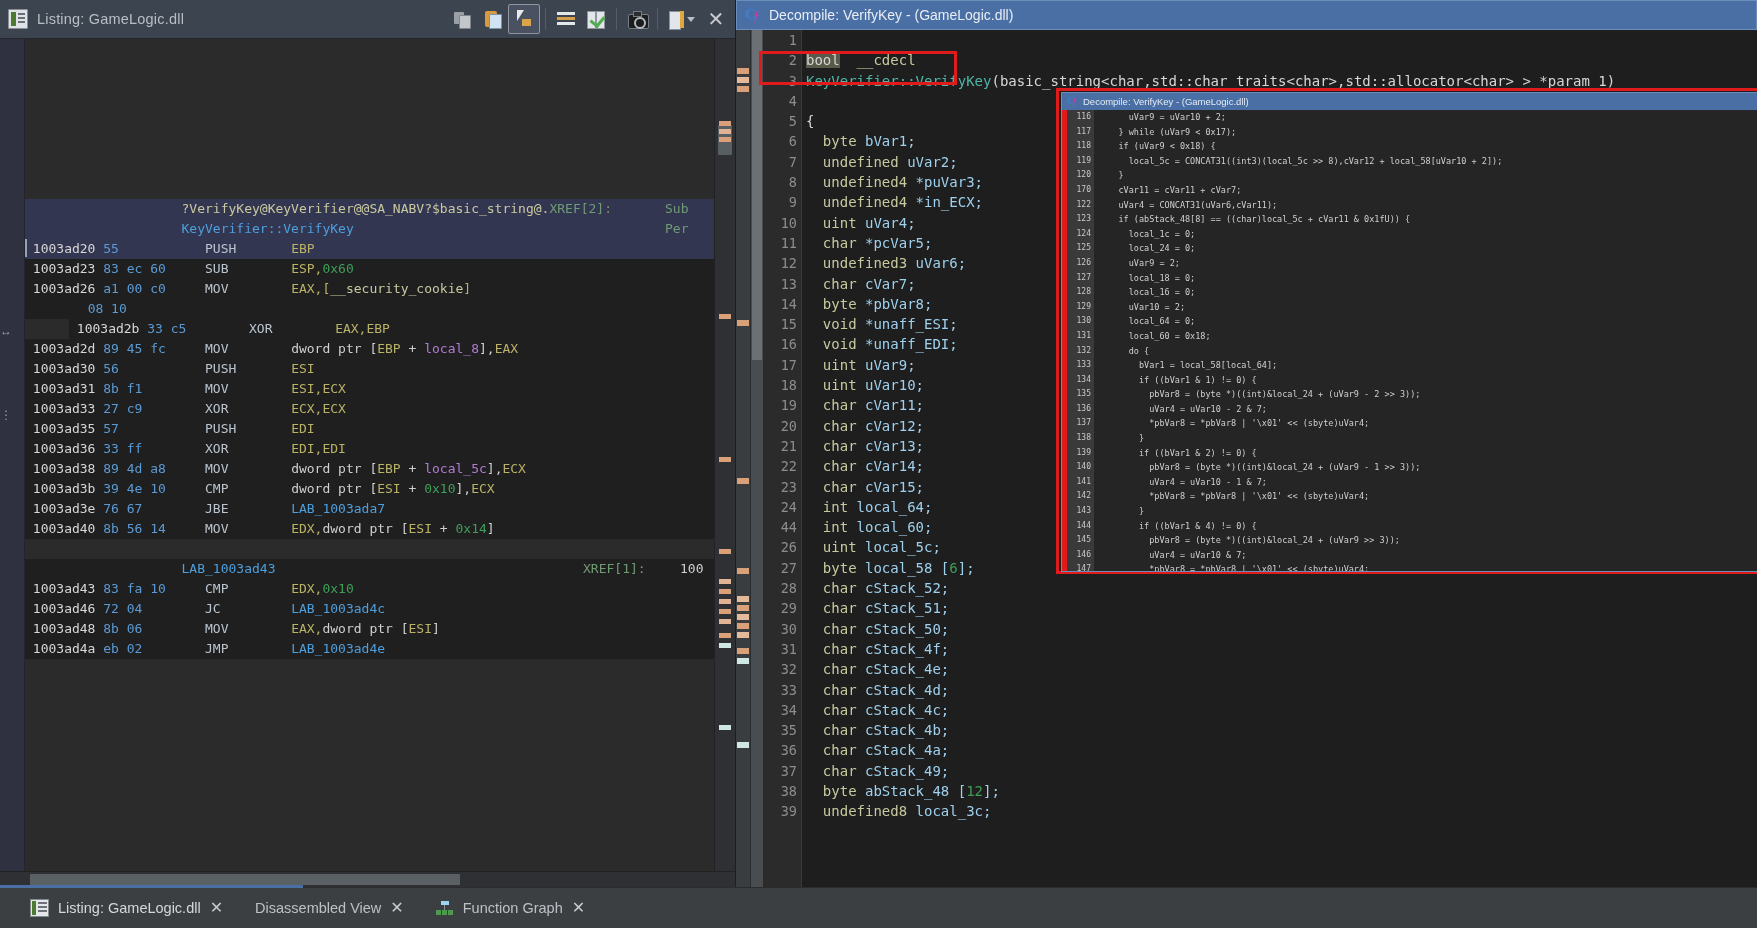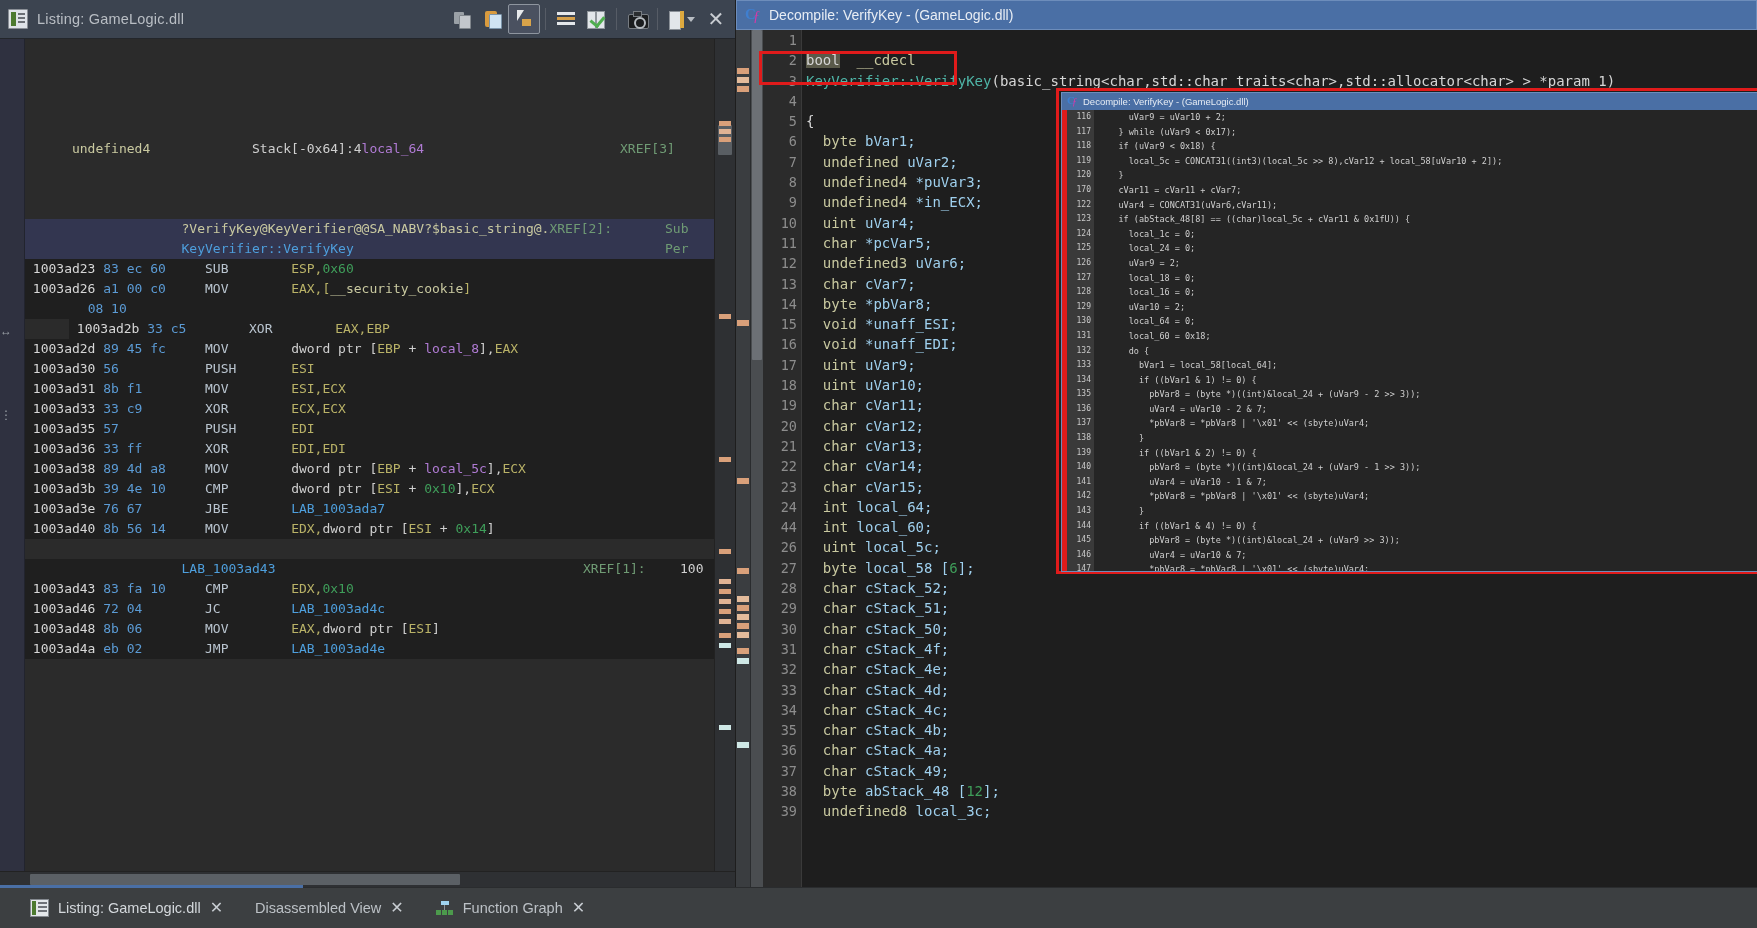--- a/index.html
+++ b/index.html
@@ -289,34 +289,34 @@
       </div>
 
       <div class="listing-body">
         <div class="listing-margin"></div>
         <div class="listing-code" id="listing-code">
             <div class="lrow " style="position:relative;"> </div>
             <div class="lrow " style="position:relative;"> </div>
             <div class="lrow " style="position:relative;"> </div>
             <div class="lrow " style="position:relative;"> </div>
             <div class="lrow " style="position:relative;"> </div>
-            <div class="lrow " style="position:relative;">      <span class="t-type">undefined4             </span><span class="t-plain">Stack[-0x64]:4</span><span class="t-local">local_64</span><span style="position:absolute;left:595px;" class="t-xref">XREF[3]</span></div>
             <div class="lrow " style="position:relative;"> </div>
             <div class="lrow " style="position:relative;"> </div>
             <div class="lrow " style="position:relative;"> </div>
             <div class="lrow zone-fn" style="position:relative;">                    <span class="t-sym">?VerifyKey@KeyVerifier@@SA_NABV?$basic_string@.</span><span class="t-xref">XREF[2]:</span><span style="position:absolute;left:640px;" class="t-xref">Sub</span></div>
             <div class="lrow zone-fn" style="position:relative;">                    <span class="t-fn">KeyVerifier::VerifyKey</span><span style="position:absolute;left:640px;" class="t-xref">Per</span></div>
+            <div class="lrow zone-fn" style="position:relative;"><span class="fn-cursor"></span> <span class="t-addr">1003ad20</span> <span class="t-bytes">55           </span><span class="t-mnem">PUSH       </span><span class="t-reg">EBP</span></div>
             <div class="lrow zone-code" style="position:relative;"> <span class="t-addr">1003ad23</span> <span class="t-bytes">83 ec 60     </span><span class="t-mnem">SUB        </span><span class="t-reg">ESP,</span><span class="t-num">0x60</span></div>
             <div class="lrow zone-code" style="position:relative;"> <span class="t-addr">1003ad26</span> <span class="t-bytes">a1 00 c0     </span><span class="t-mnem">MOV        </span><span class="t-reg">EAX,[</span><span class="t-sym">__security_cookie</span><span class="t-reg">]</span></div>
             <div class="lrow zone-code" style="position:relative;">        <span class="t-bytes">08 10</span></div>
             <div class="lrow zone-code" style="position:relative;margin-left:44px;"> <span class="t-addr">1003ad2b</span> <span class="t-bytes">33 c5        </span><span class="t-mnem">XOR        </span><span class="t-reg">EAX,EBP</span></div>
             <div class="lrow zone-code" style="position:relative;"> <span class="t-addr">1003ad2d</span> <span class="t-bytes">89 45 fc     </span><span class="t-mnem">MOV        </span><span class="t-plain">dword ptr [</span><span class="t-reg">EBP</span><span class="t-plain"> + </span><span class="t-local">local_8</span><span class="t-plain">],</span><span class="t-reg">EAX</span></div>
             <div class="lrow zone-code" style="position:relative;"> <span class="t-addr">1003ad30</span> <span class="t-bytes">56           </span><span class="t-mnem">PUSH       </span><span class="t-reg">ESI</span></div>
             <div class="lrow zone-code" style="position:relative;"> <span class="t-addr">1003ad31</span> <span class="t-bytes">8b f1        </span><span class="t-mnem">MOV        </span><span class="t-reg">ESI,ECX</span></div>
-            <div class="lrow zone-code" style="position:relative;"> <span class="t-addr">1003ad33</span> <span class="t-bytes">33 c9        </span><span class="t-mnem">XOR        </span><span class="t-reg">ECX,ECX</span></div>
+            <div class="lrow zone-code" style="position:relative;"> <span class="t-addr">1003ad33</span> <span class="t-bytes">27 c9        </span><span class="t-mnem">XOR        </span><span class="t-reg">ECX,ECX</span></div>
             <div class="lrow zone-code" style="position:relative;"> <span class="t-addr">1003ad35</span> <span class="t-bytes">57           </span><span class="t-mnem">PUSH       </span><span class="t-reg">EDI</span></div>
             <div class="lrow zone-code" style="position:relative;"> <span class="t-addr">1003ad36</span> <span class="t-bytes">33 ff        </span><span class="t-mnem">XOR        </span><span class="t-reg">EDI,EDI</span></div>
             <div class="lrow zone-code" style="position:relative;"> <span class="t-addr">1003ad38</span> <span class="t-bytes">89 4d a8     </span><span class="t-mnem">MOV        </span><span class="t-plain">dword ptr [</span><span class="t-reg">EBP</span><span class="t-plain"> + </span><span class="t-local">local_5c</span><span class="t-plain">],</span><span class="t-reg">ECX</span></div>
             <div class="lrow zone-code" style="position:relative;"> <span class="t-addr">1003ad3b</span> <span class="t-bytes">39 4e 10     </span><span class="t-mnem">CMP        </span><span class="t-plain">dword ptr [</span><span class="t-reg">ESI</span><span class="t-plain"> + </span><span class="t-num">0x10</span><span class="t-plain">],</span><span class="t-reg">ECX</span></div>
             <div class="lrow zone-code" style="position:relative;"> <span class="t-addr">1003ad3e</span> <span class="t-bytes">76 67        </span><span class="t-mnem">JBE        </span><span class="t-lab">LAB_1003ada7</span></div>
             <div class="lrow zone-code" style="position:relative;"> <span class="t-addr">1003ad40</span> <span class="t-bytes">8b 56 14     </span><span class="t-mnem">MOV        </span><span class="t-reg">EDX,</span><span class="t-plain">dword ptr [</span><span class="t-reg">ESI</span><span class="t-plain"> + </span><span class="t-num">0x14</span><span class="t-plain">]</span></div>
             <div class="lrow " style="position:relative;"> </div>
             <div class="lrow zone-code" style="position:relative;">                    <span class="t-lab">LAB_1003ad43</span><span style="position:absolute;left:558px;" class="t-xref">XREF[1]:</span><span style="position:absolute;left:655px;" class="t-plain">100</span></div>
             <div class="lrow zone-code" style="position:relative;"> <span class="t-addr">1003ad43</span> <span class="t-bytes">83 fa 10     </span><span class="t-mnem">CMP        </span><span class="t-reg">EDX,</span><span class="t-num">0x10</span></div>
             <div class="lrow zone-code" style="position:relative;"> <span class="t-addr">1003ad46</span> <span class="t-bytes">72 04        </span><span class="t-mnem">JC         </span><span class="t-lab">LAB_1003ad4c</span></div>

